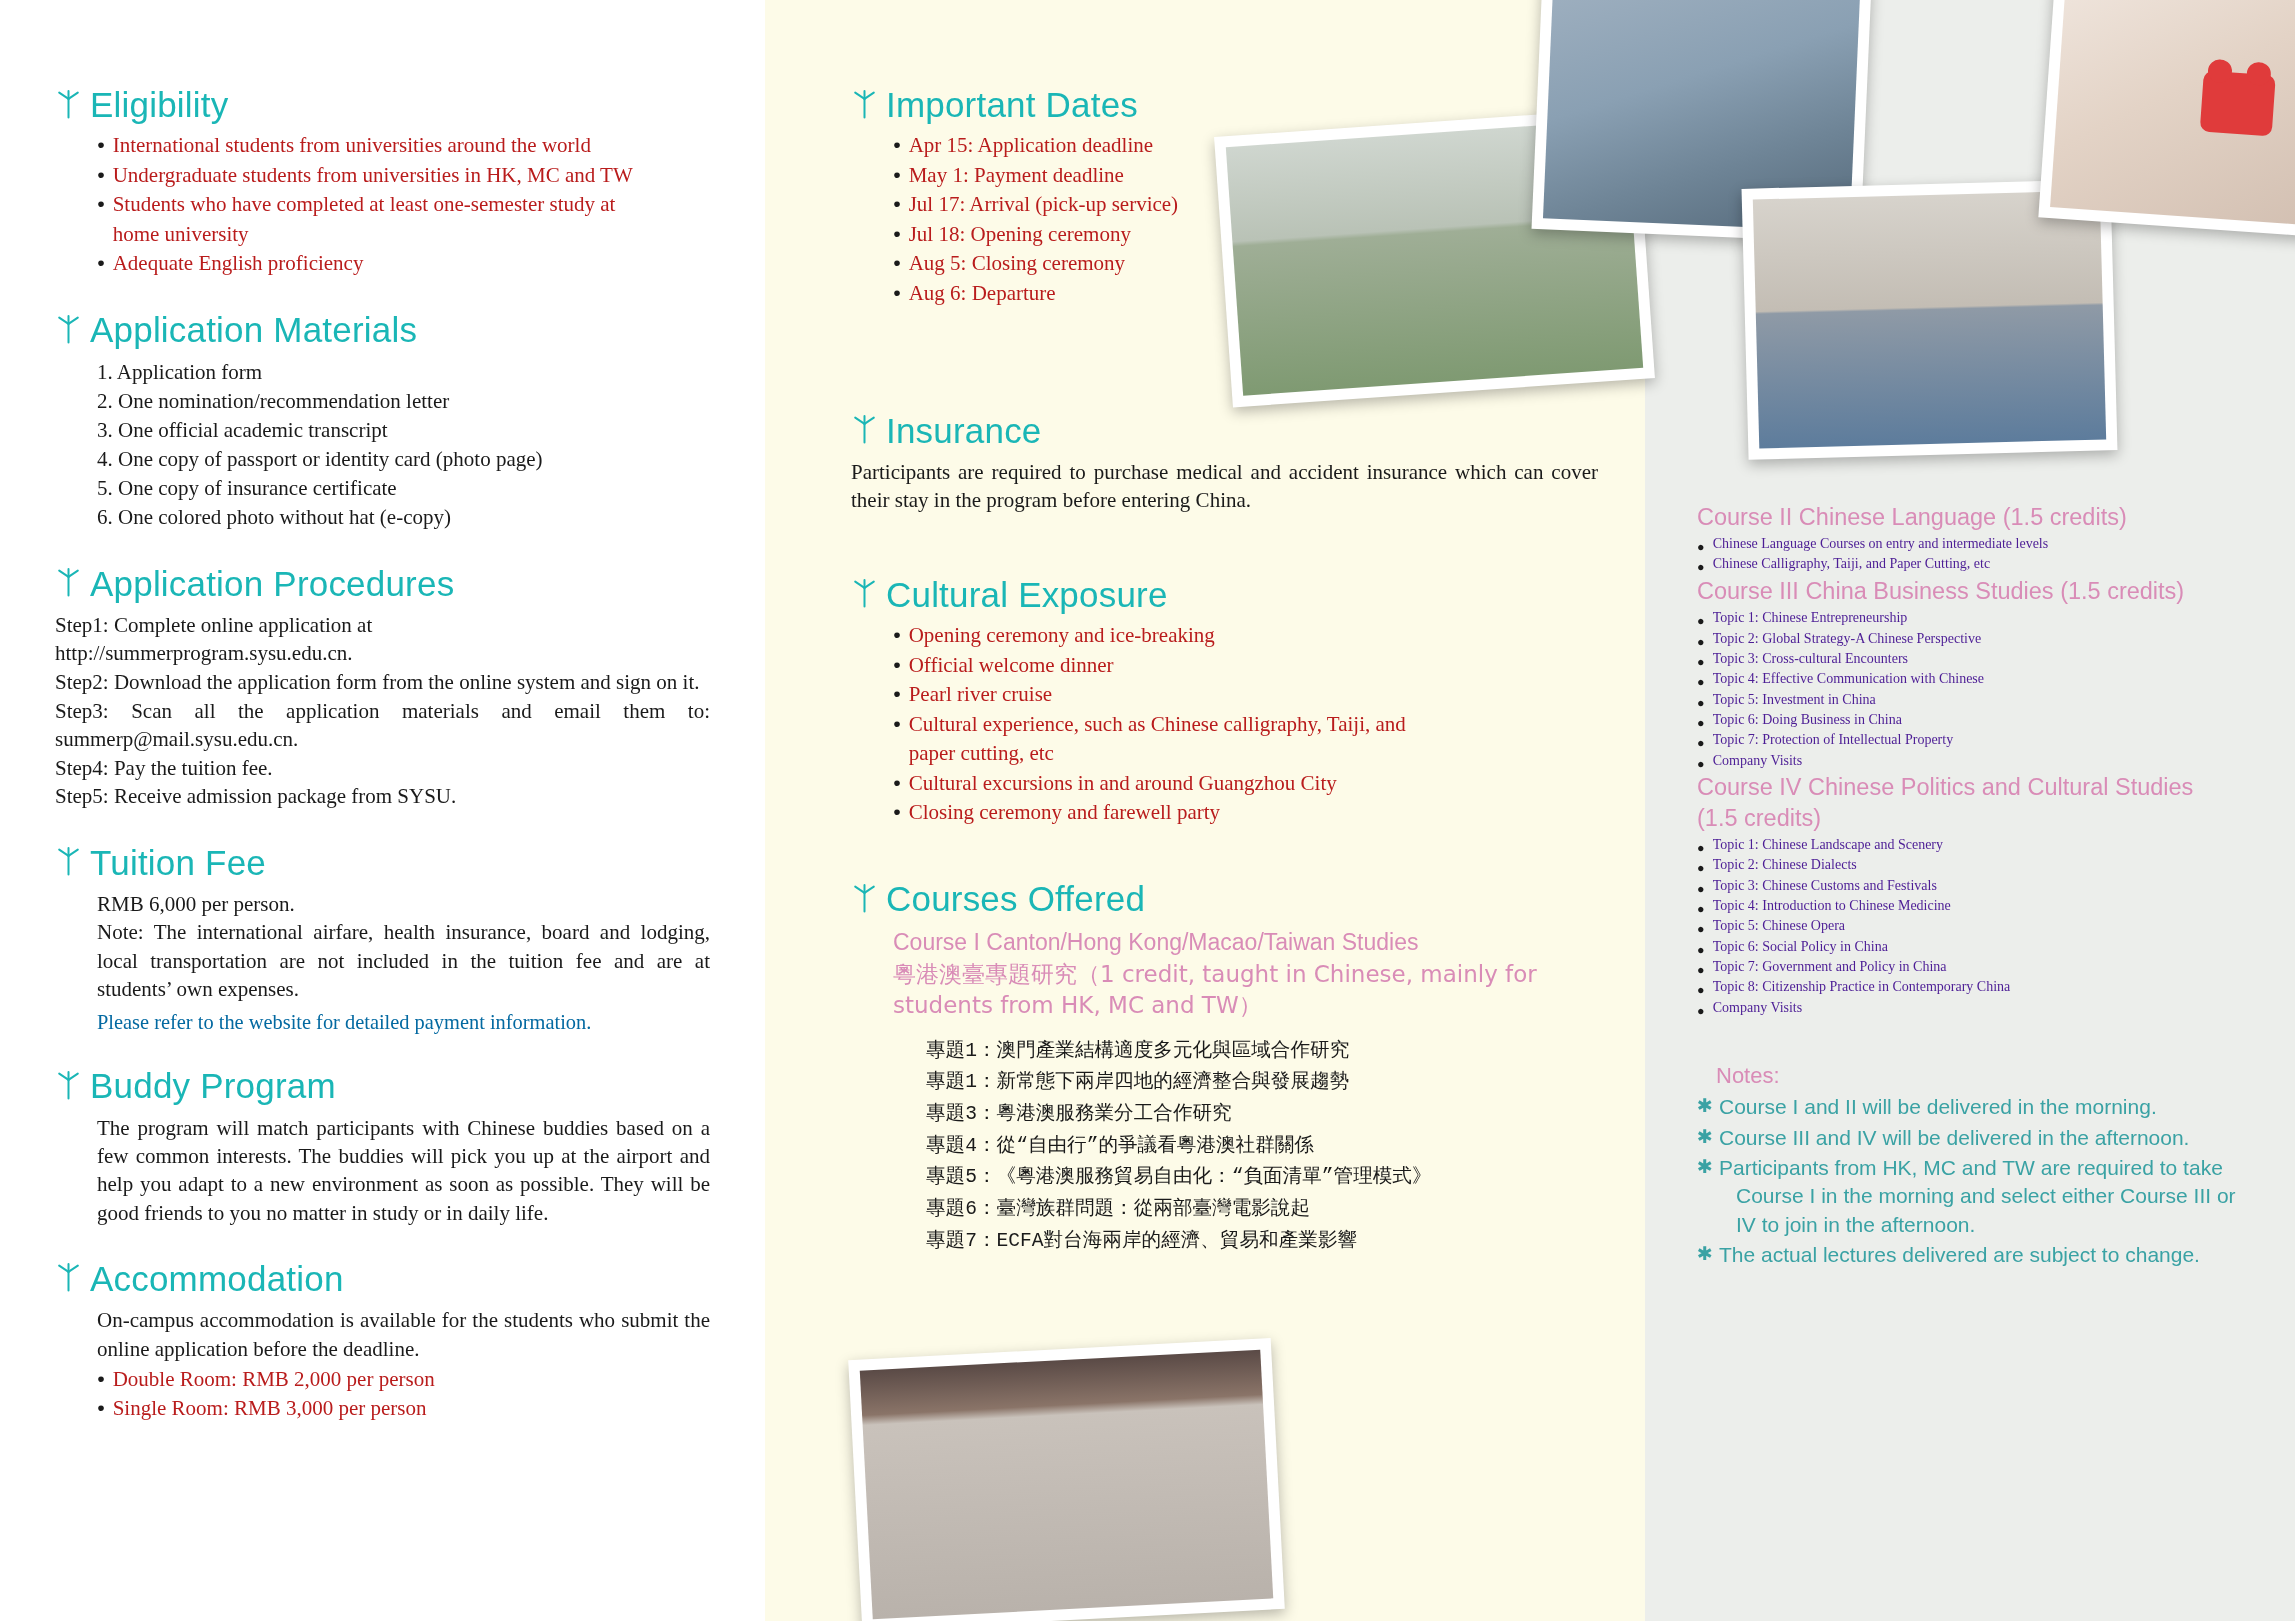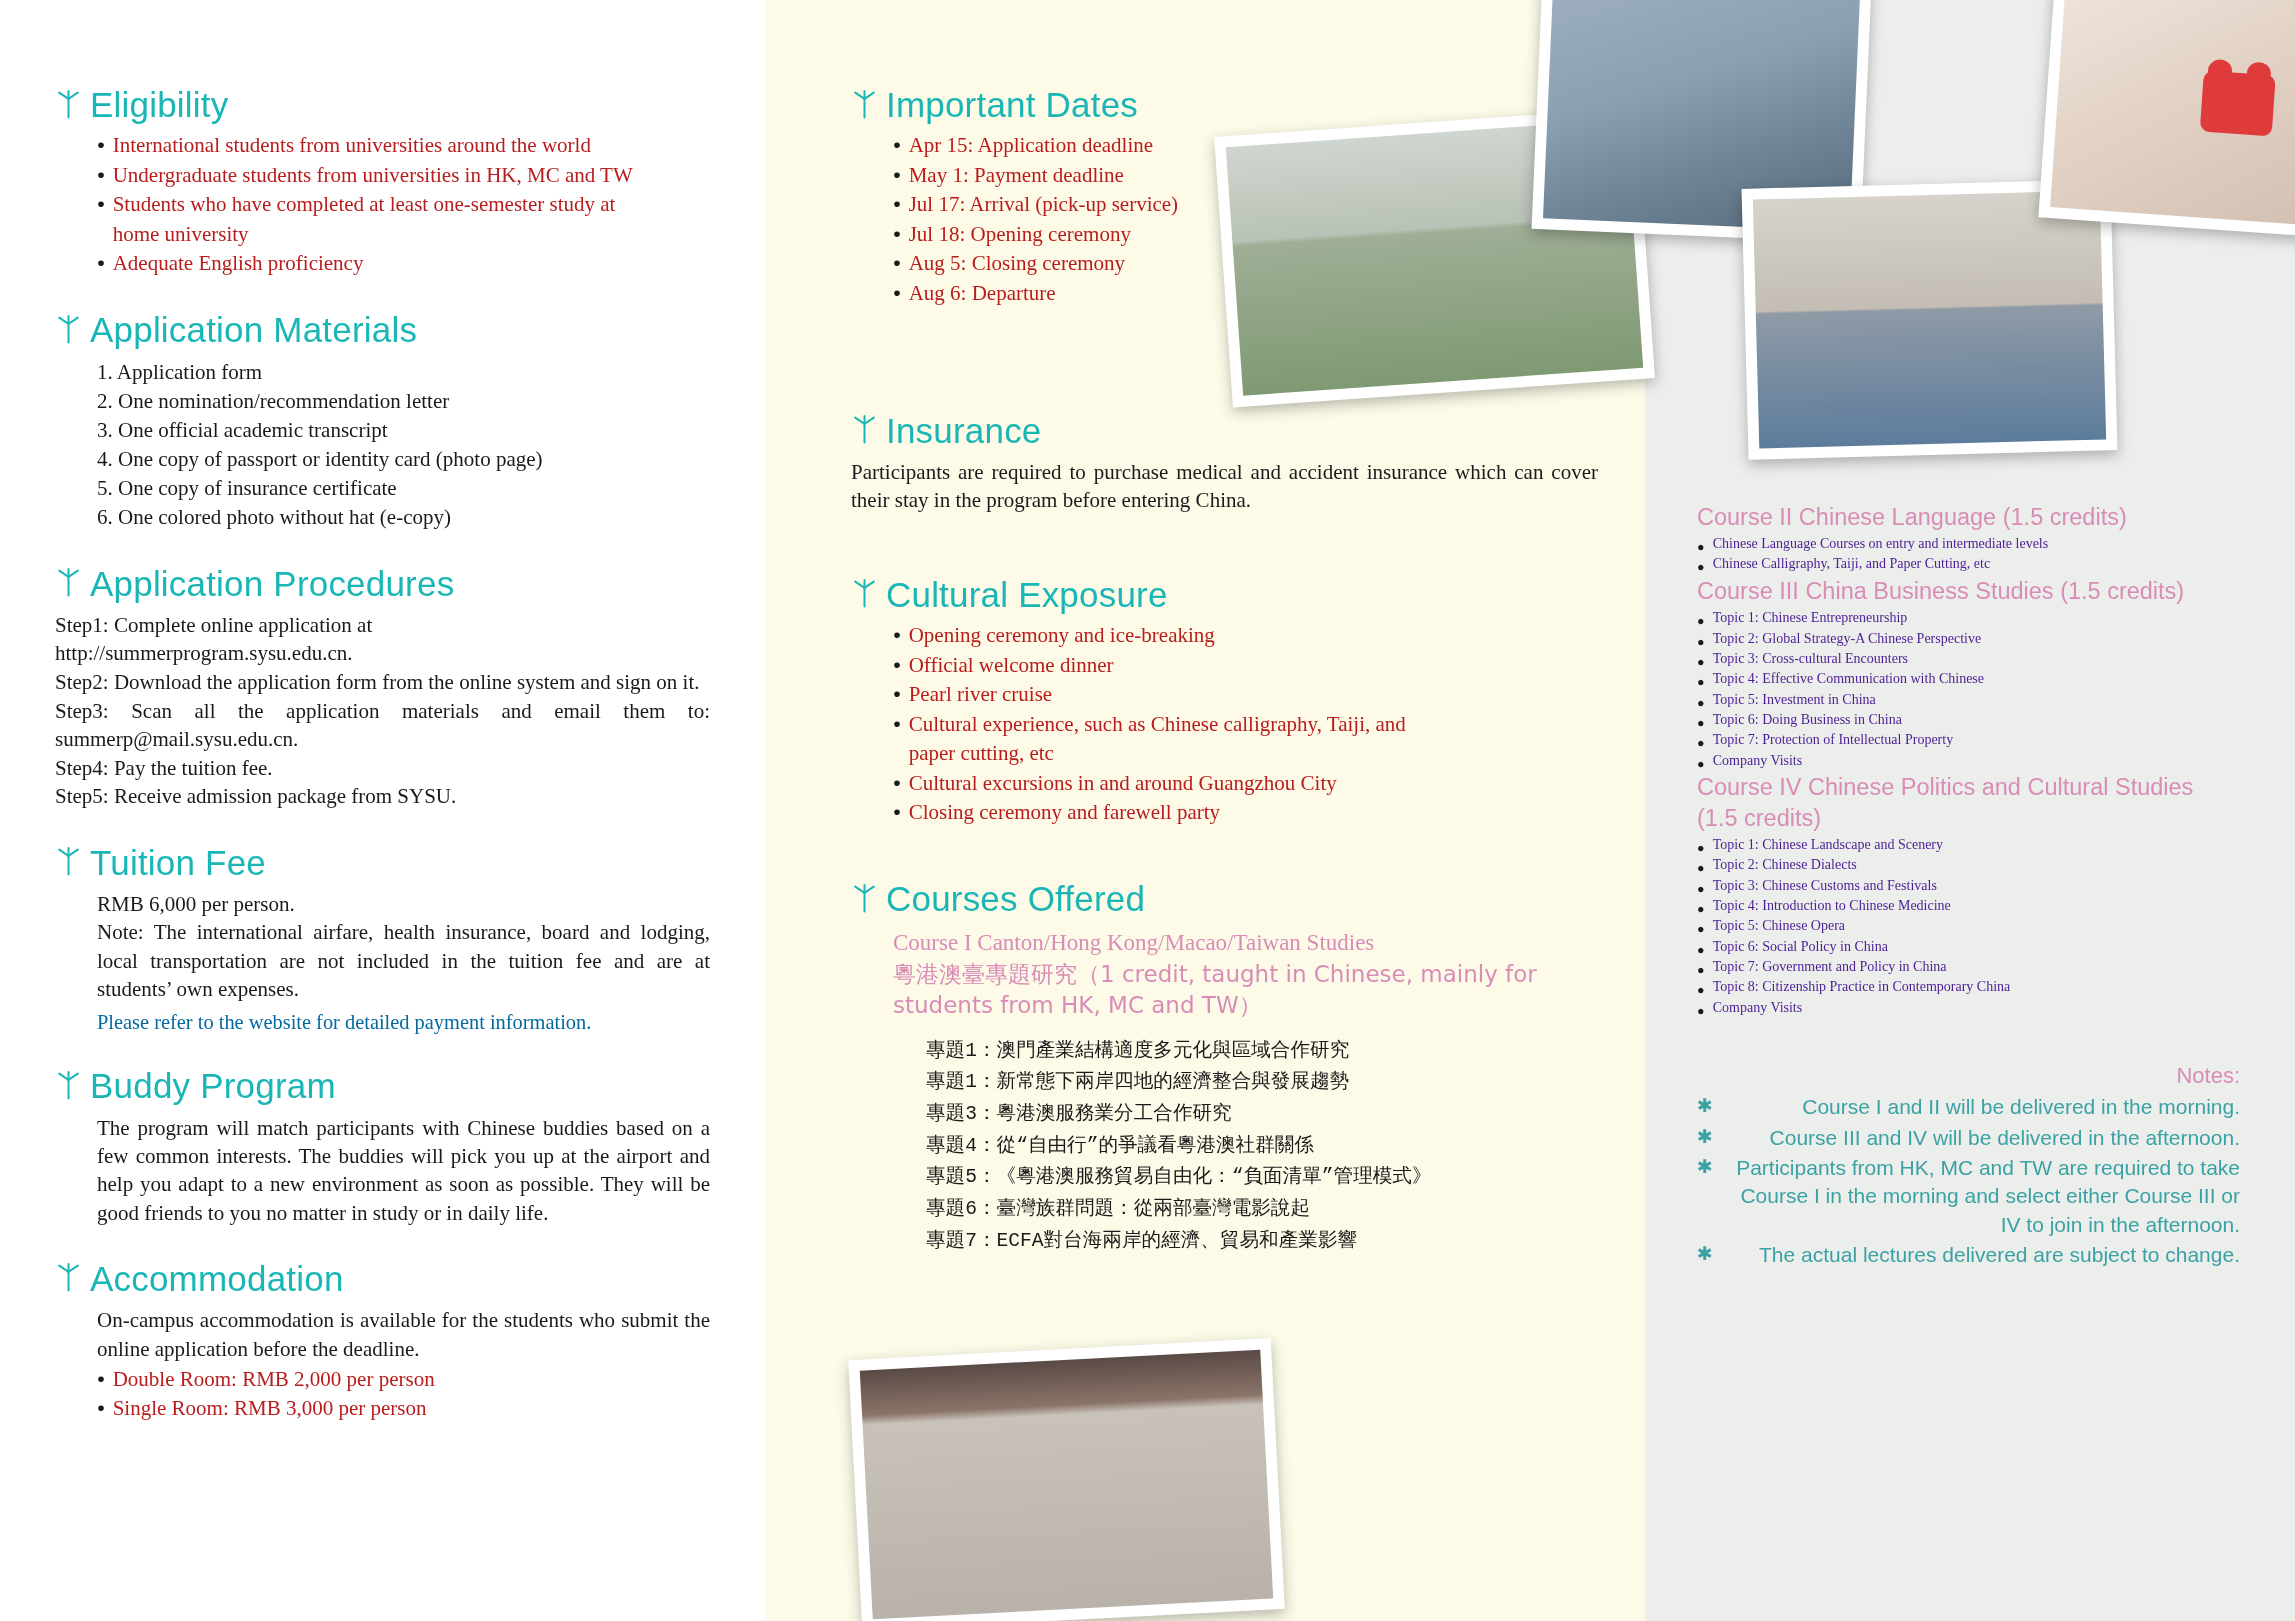--- a/index.html
+++ b/index.html
@@ -78,21 +78,21 @@
     text-align: justify;
   }
   p.para.nj { text-align:left; }
   p.note-red { color:#0369a1; margin: 7.8px 0 0 42px; font-size:20.4px; }
 
   .steps { font-size:21px; line-height:1.36; color:#1a1a1a; text-align:justify; }
   .steps div { margin-bottom:0px; }
 
   .course-head {
     color:#d98cb7;
-    font-family:Liberation Serif, serif;
+    font-family:Liberation Sans, sans-serif;
     font-size: 23px;
     line-height: 1.35;
     margin: 0 0 1.6px 42px;
   }
   .course-head.cn { font-family:"DejaVu Sans", sans-serif; }
   .topics-cn {
     margin: 14px 0 0 75px;
     font-family:Liberation Mono, monospace;
     font-size: 19.6px;
     line-height: 1.62;
@@ -114,21 +114,21 @@
     line-height: 1.45;
     color:#4c1d95;
     position:relative;
     padding-left: 15.7px;
   }
   ul.rbul li:before {
     content:"\25CF";
     position:absolute; left:0; top:0;
     font-size:12.5px; line-height:2.1; color:#1a1a1a;
   }
-  .notes-wrap { margin-top: 45px; text-align: right; }
+  .notes-wrap { margin-top: 45px; }
   .notes-title {
     color:#d98cb7;
     font-family:"Liberation Sans", sans-serif;
     font-size: 22px;
     margin: 0 0 4.7px 19px;
   }
   ul.notes { list-style:none; margin:0; padding:0; }
   ul.notes li {
     font-family:"Liberation Sans", sans-serif;
     color:#3aa2a4;

